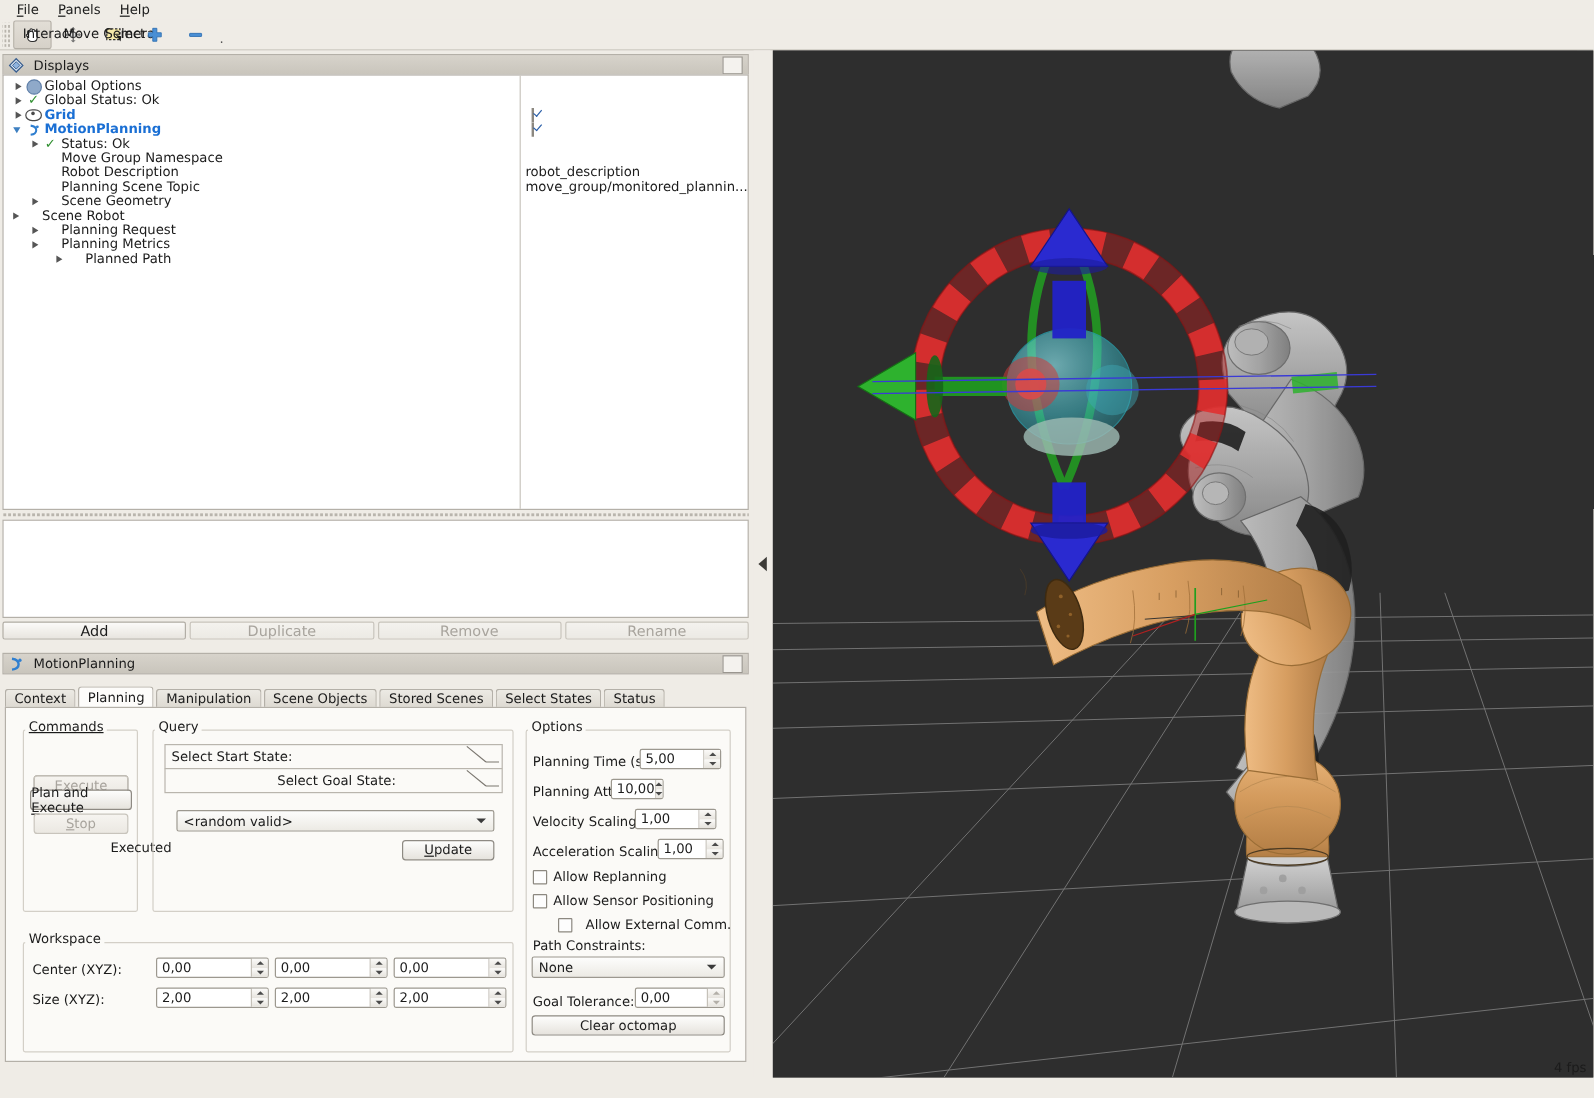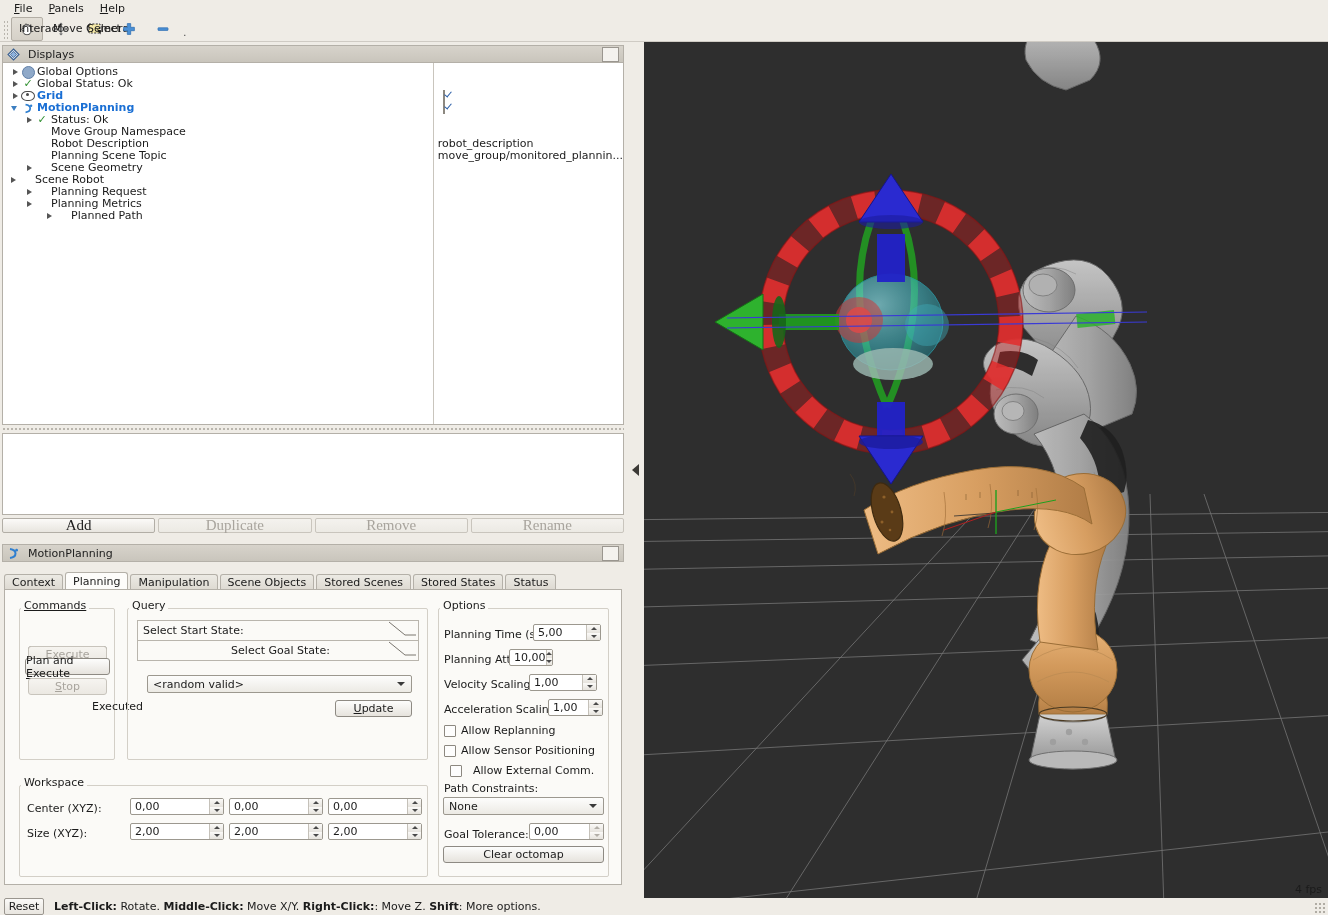--- a/index.html
+++ b/index.html
@@ -65,22 +65,22 @@
   
   .split-dots{position:absolute;left:2px;top:425px;width:622px;height:7px;
               background-image:radial-gradient(#b9b5ad 40%,transparent 41%);
               background-size:4px 4px;background-position:304px 2px;background-repeat:repeat-x;}
   .prop-wrap{position:absolute;left:2px;top:433px;width:622px;height:82px;
              background:#ffffff;border:1px solid #b4b0a8;box-sizing:border-box;}
 
   
   .btnrow{position:absolute;left:2px;top:518px;width:622px;height:15px;display:flex;gap:3px;}
   .qbtn{flex:1;height:15px;border:1px solid #b2aea6;border-radius:2px;
-        background:linear-gradient(#fbfaf8,#e8e5df);font-size:15px;
-        display:flex;align-items:center;justify-content:center;color:#1b1b1b;box-sizing:border-box;font-family:Liberation Serif, serif;}
+        background:linear-gradient(#fbfaf8,#e8e5df);font-size:12px;
+        display:flex;align-items:center;justify-content:center;color:#1b1b1b;box-sizing:border-box;}
   .qbtn.disabled{color:#a8a49d;background:linear-gradient(#f4f2ee,#eceae4);border-color:#c9c5bd;}
 
   
   #mp-panel{position:absolute;left:2px;top:544px;width:622px;height:18px;}
   .tabbar{position:absolute;left:4px;top:572px;width:620px;height:18px;display:flex;align-items:flex-end;gap:2px;}
   .tab{height:16px;padding:0 7px;font-size:11px;line-height:16px;
        border:1px solid #b4b0a8;border-bottom:none;border-radius:3px 3px 0 0;
        background:linear-gradient(#eceae4,#ddd9d1);box-sizing:border-box;}
   .tab.sel{background:#fdfcfa;height:18px;line-height:18px;border-bottom:1px solid #fdfcfa;}
   .tabpage{position:absolute;left:4px;top:589px;width:618px;height:296px;
@@ -370,21 +370,21 @@
     <span class="ttl">MotionPlanning</span>
     <span class="float-box"></span>
   </div>
 
   <div class="tabbar" id="tabbar">
       <div class="tab">Context</div>
       <div class="tab sel">Planning</div>
       <div class="tab">Manipulation</div>
       <div class="tab">Scene Objects</div>
       <div class="tab">Stored Scenes</div>
-      <div class="tab">Stored States</div>
+      <div class="tab">Select States</div>
       <div class="tab">Status</div>
     </div>
 
   <div class="tabpage">
 
     <div class="grp" style="left:14px;top:18px;width:96px;height:152px;"></div>
     <div class="grp-lbl" style="left:16px;top:9px;text-decoration:underline;">Commands</div>
 
     <div class="pbtn" style="position:absolute;left:23px;top:28px;width:79px;margin-top:28px;">
       <span><u>P</u>lan</span>
@@ -522,21 +522,21 @@
     </div>
 
     <div class="ckrow" style="left:439px;top:134px;">
       <span class="ckbox"></span>
       <span>Allow Replanning</span>
     </div>
     <div class="ckrow" style="left:439px;top:154px;">
       <span class="ckbox"></span>
       <span>Allow Sensor Positioning</span>
     </div>
-    <div class="ckrow" style="left:445px;top:174px;gap:11px;">
+    <div class="ckrow" style="left:460px;top:174px;gap:11px;">
       <span class="ckbox"></span>
       <span>Allow External Comm.</span>
     </div>
 
     <div class="lbl" style="left:439px;top:192px;">Path Constraints:</div>
     <div class="combo" style="left:438px;top:207px;width:161px;">
       <span class="val">None</span>
       <span class="cv"></span>
     </div>
 
@@ -739,19 +739,14 @@
         </g>
       </g>
 
       <g opacity="0.9">
         <path d="M382 30 q-6 -26 22 -34 q30 -8 46 14 q14 22 -4 40 l-24 10 q-28 -6 -40 -30 z" fill="url(#greyG2)" stroke="#6e6e6e" stroke-width="1" transform="translate(0,-12)"></path>
       </g>
     </svg>
     <div class="fps">4 fps</div>
   </div>
 
-  <div class="statusbar">
-    <div class="reset-btn">Reset</div>
-    <div class="hint" id="hint"><b>Left-Click:</b><span> Rotate. </span><b>Middle-Click:</b><span> Move X/Y. </span><b>Right-Click:</b><span>: Move Z. </span><b>Shift</b><span>: More options.</span></div>
-    <div class="grip-br"></div>
-  </div>
 
 </div>
 
 </body></html>

